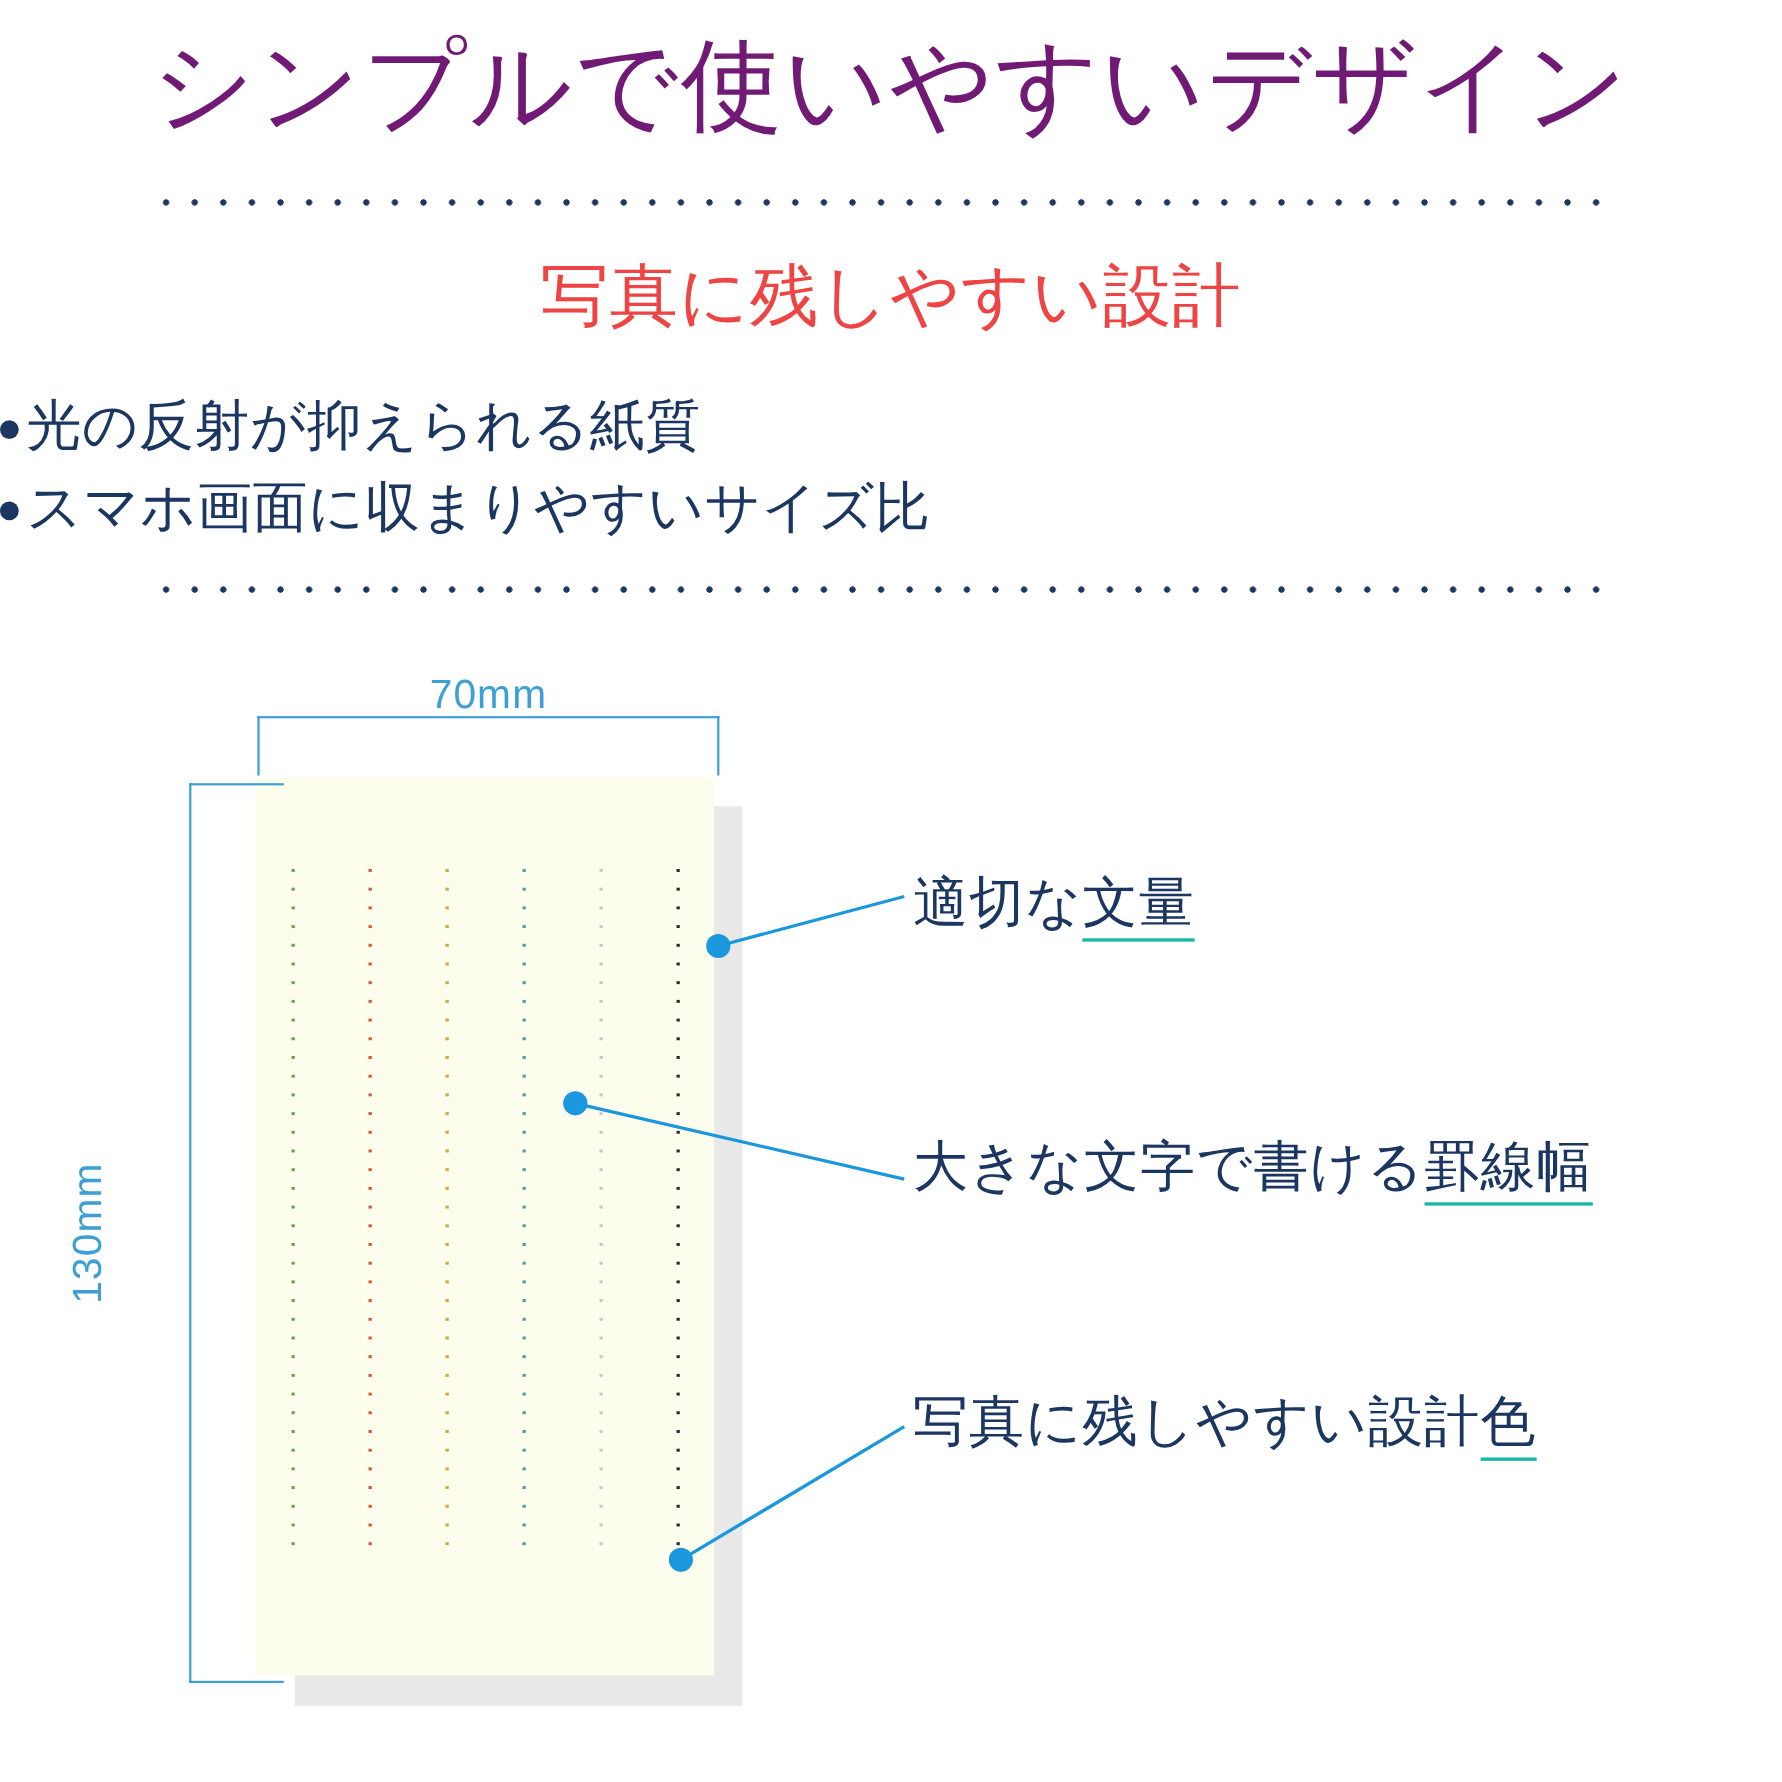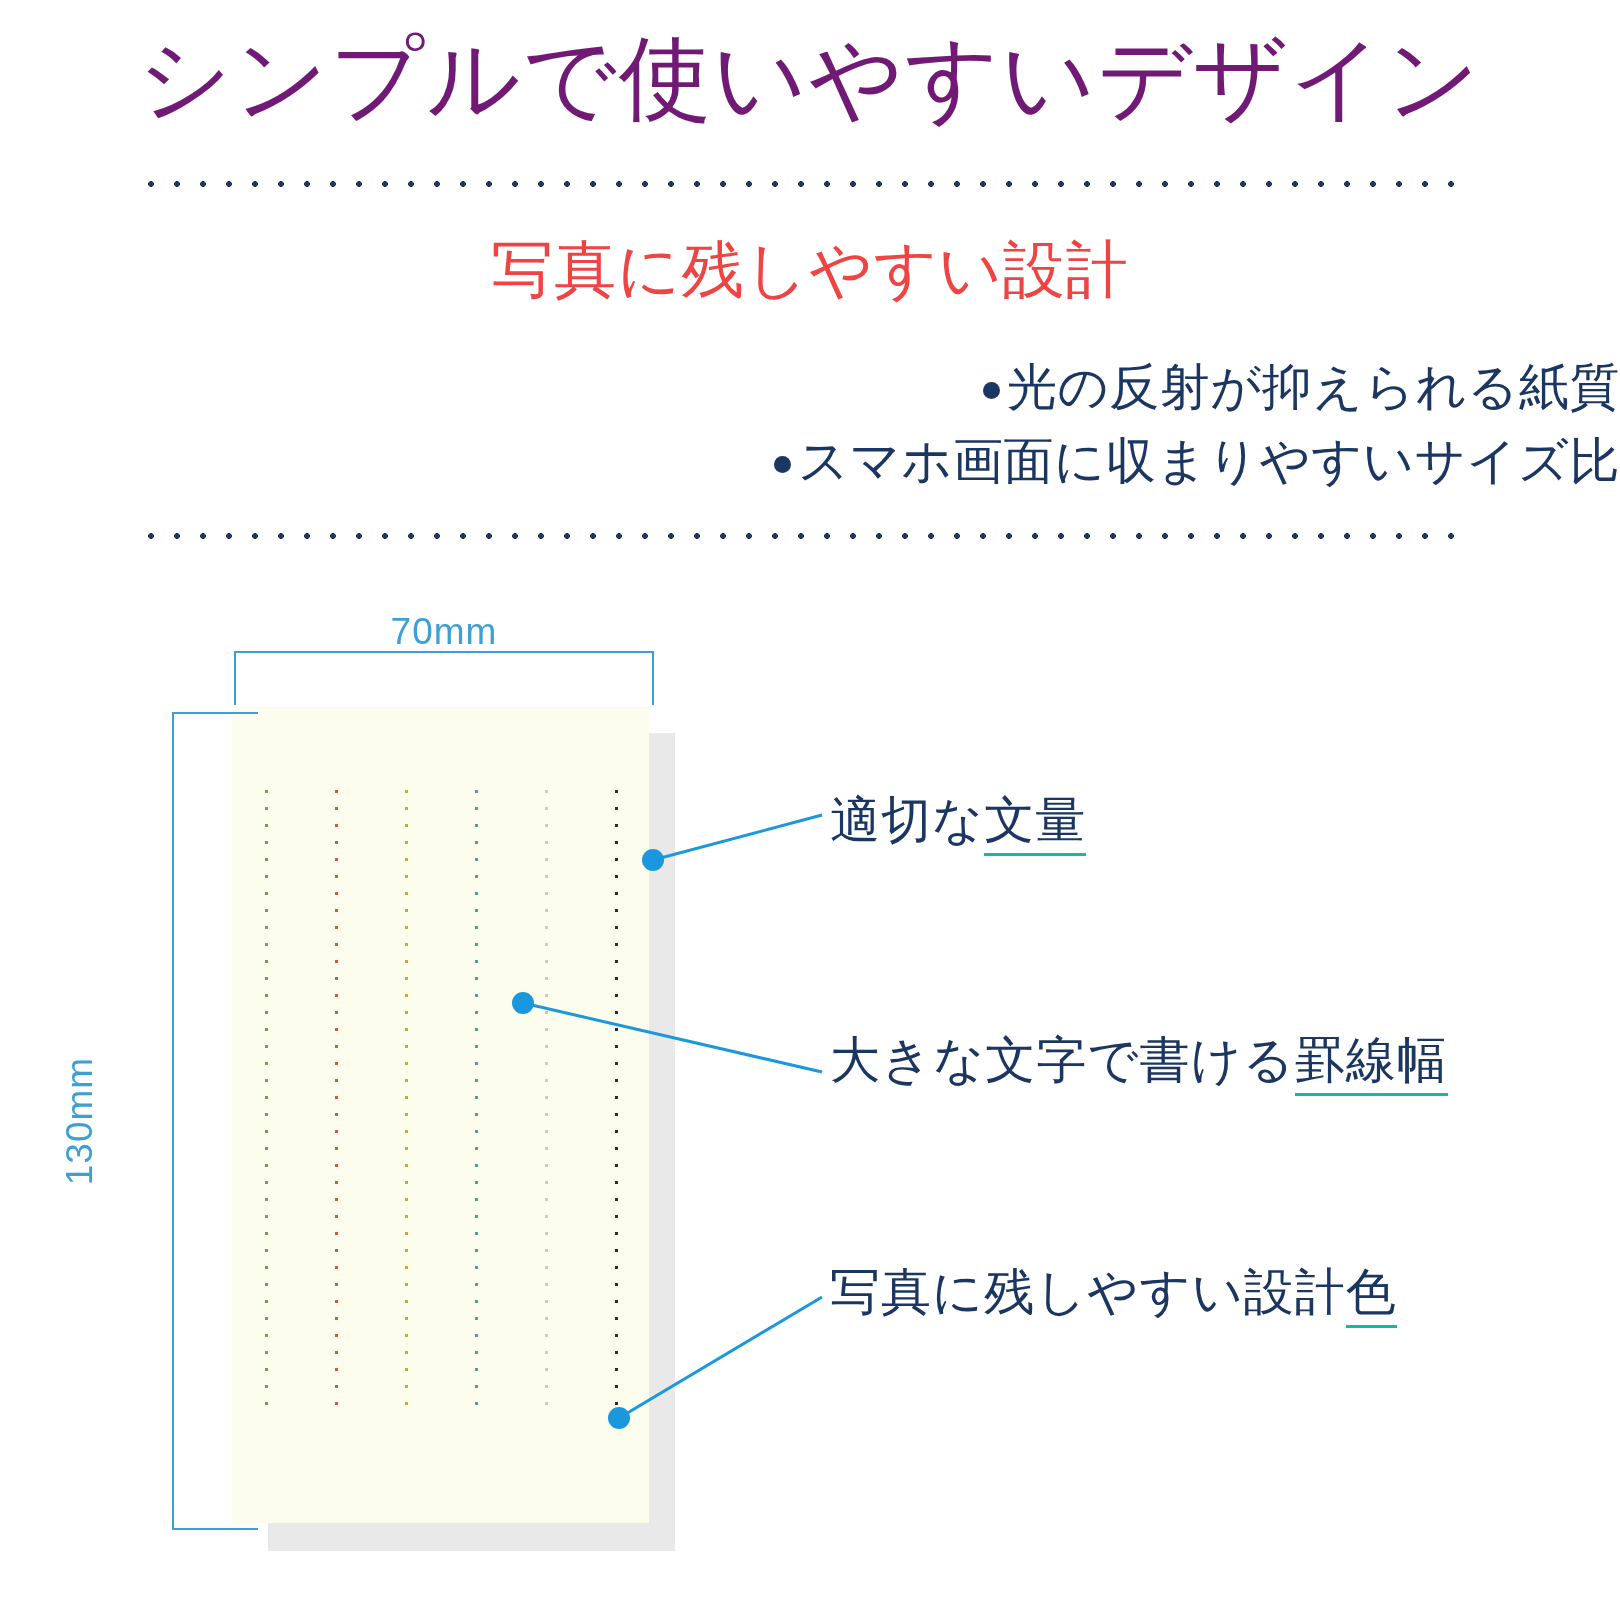--- a/index.html
+++ b/index.html
@@ -57,21 +57,21 @@
   }
   #divider-top { left: 138px; top: 180px; width: 1318px; }
   #divider-bottom { left: 138px; top: 532px; width: 1318px; }
 
   
   .bullets {
     position: absolute;
     left: 0;
     top: 350px;
     width: 1620px;
-    text-align: right;
+    text-align: left;
   }
   .bullet-row {
     font-size: 50px;
     line-height: 1.48;
     color: #1b3660;
     letter-spacing: 0.5px;
     white-space: nowrap;
   }
   .bullet-dot {
     display: inline-block;

